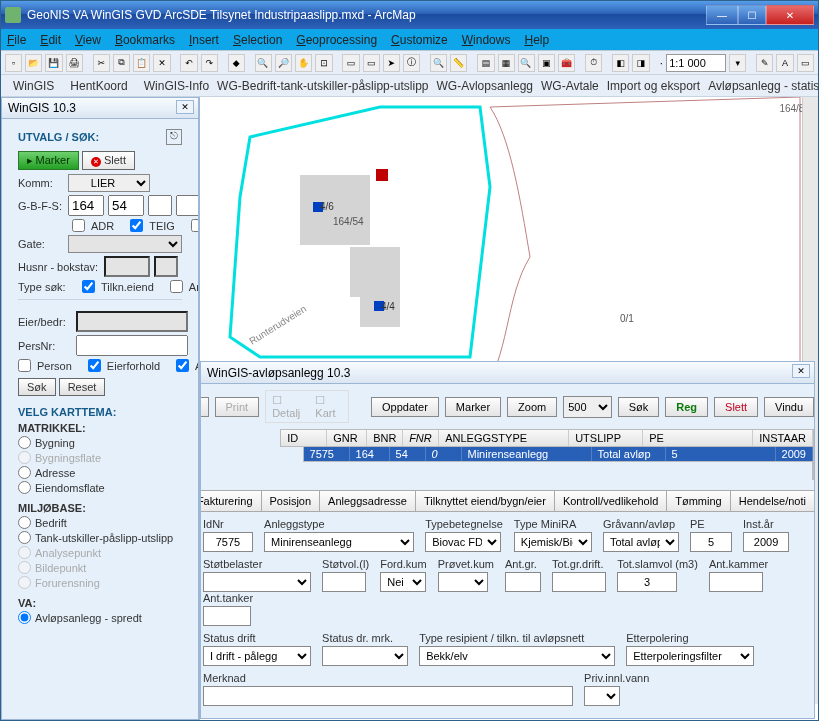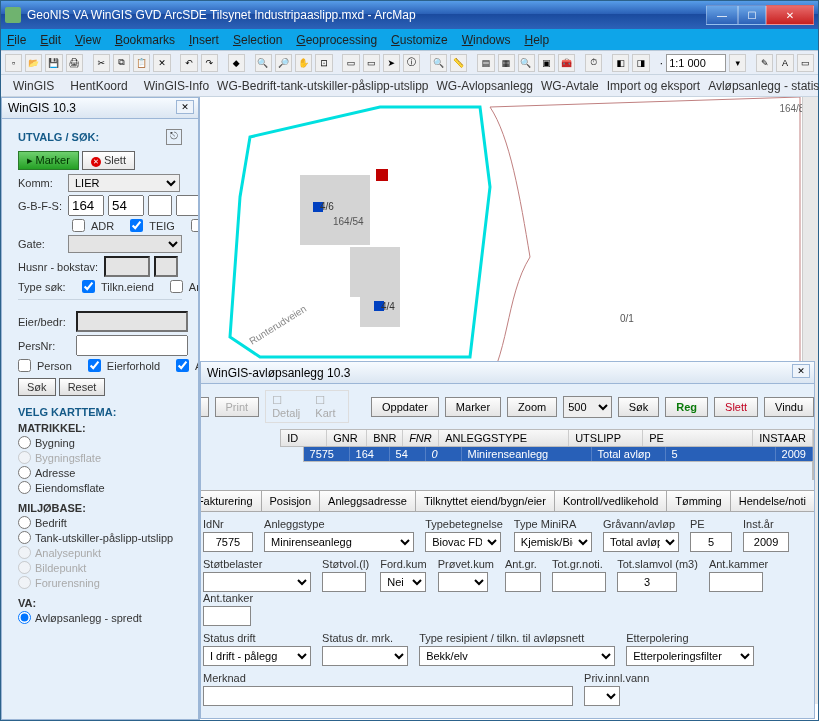--- a/index.html
+++ b/index.html
@@ -40,21 +40,21 @@
 .btn{display:inline-block;border:1px solid #666;padding:2px 8px;font-size:11px;background:linear-gradient(#fff,#e0e0e0);cursor:pointer;}
 .btn.green{background:linear-gradient(#6ed06e,#24a024);color:#003300;border-color:#2a7a2a;}
 
 .formrow{display:flex;align-items:center;margin:3px 0;gap:4px;}
 .formrow label{min-width:46px;}
 .formrow input[type=text], .formrow select{border:1px solid #888;font-size:11px;height:18px;padding:0 2px;}
 .formrow input[type=checkbox]{margin:0 2px 0 6px;}
 .txt40{width:36px;}
 .txt112{width:112px;background:#e4e4e4;}
 .txt112b{width:112px;}
-.sel{width:112px;}
+.sel{width:82px;text-align:center;}
 .chklab{margin-right:6px;}
 .radio{margin:2px 0;display:flex;align-items:center;}
 .radio input{margin:0 4px 0 0;}
 .dimmed{color:#aaa;}
 
 .mainarea{flex:1;position:relative;display:flex;flex-direction:column;}
 .mapview{flex:1;background:#fff;position:relative;border-left:1px solid #9cb6d6;overflow:hidden;}
 .mapview .scrollv{position:absolute;right:0;top:0;bottom:16px;width:16px;background:#e8e8e8;border-left:1px solid #ccc;}
 .mapview .mapcoord{position:absolute;right:8px;top:6px;font-size:10px;color:#666;}
 .mapview svg{position:absolute;left:0;top:0;}
@@ -390,21 +390,21 @@
             <div class="fieldcol"><label>Gråvann/avløp</label><select class="w" style="width:76px"><option>Total avløp</option></select></div>
             <div class="fieldcol"><label>PE</label><input style="width: 42px; text-align: center;" value="5"></div>
             <div class="fieldcol"><label>Inst.år</label><input style="width: 46px; text-align: center;" value="2009"></div>
           </div>
           <div class="row2">
             <div class="fieldcol"><label>Støtbelaster</label><select class="w" style="width:108px"><option></option></select></div>
             <div class="fieldcol"><label>Støtvol.(l)</label><input style="width: 44px;"></div>
             <div class="fieldcol"><label>Ford.kum</label><select class="w" style="width:46px"><option>Nei</option></select></div>
             <div class="fieldcol"><label>Prøvet.kum</label><select class="w" style="width:50px"><option></option></select></div>
             <div class="fieldcol"><label>Ant.gr.</label><input style="width: 36px;"></div>
-            <div class="fieldcol"><label>Tot.gr.noti.</label><input style="width: 54px;"></div>
+            <div class="fieldcol"><label>Tot.gr.drift.</label><input style="width: 54px;"></div>
             <div class="fieldcol"><label>Tot.slamvol (m3)</label><input style="width: 60px; text-align: center;" value="3"></div>
             <div class="fieldcol"><label>Ant.kammer</label><input style="width: 54px;"></div>
             <div class="fieldcol"><label>Ant.tanker</label><input style="width: 48px;"></div>
           </div>
           <div class="row2">
             <div class="fieldcol"><label>Status drift</label><select class="w" style="width:108px"><option>I drift - pålegg</option></select></div>
             <div class="fieldcol"><label>Status dr. mrk.</label><select class="w" style="width:86px"><option></option></select></div>
             <div class="fieldcol"><label>Type resipient / tilkn. til avløpsnett</label><select class="w" style="width:196px"><option>Bekk/elv</option></select></div>
             <div class="fieldcol"><label>Etterpolering</label><select class="w" style="width:128px"><option>Etterpoleringsfilter</option></select></div>
           </div>

